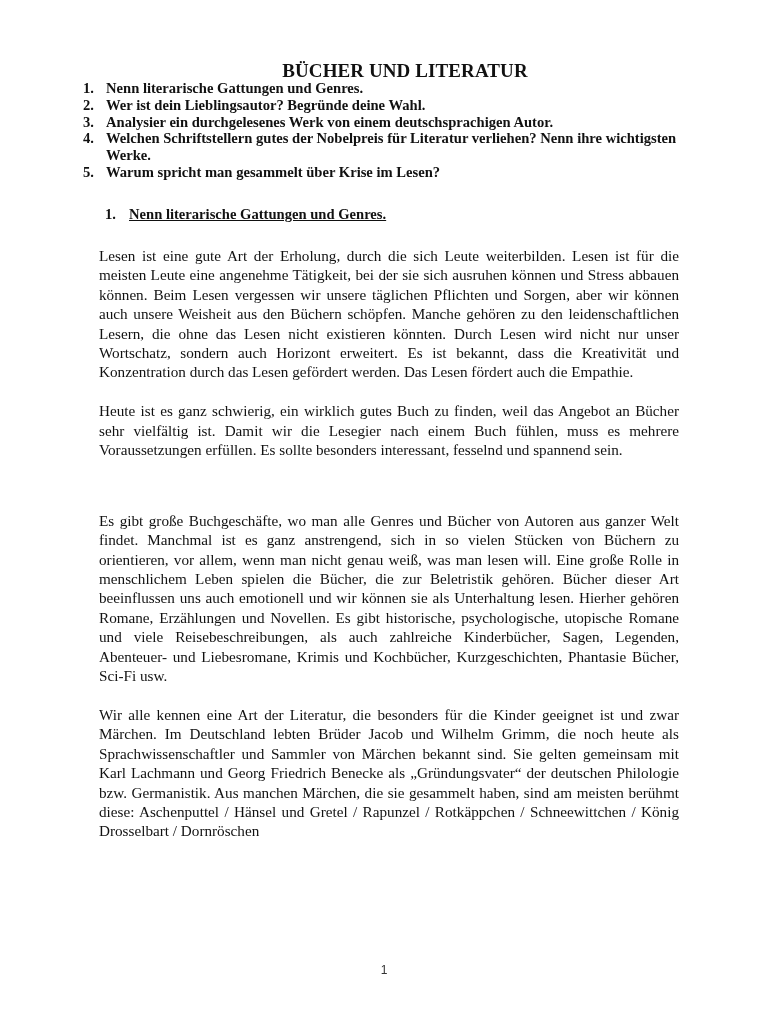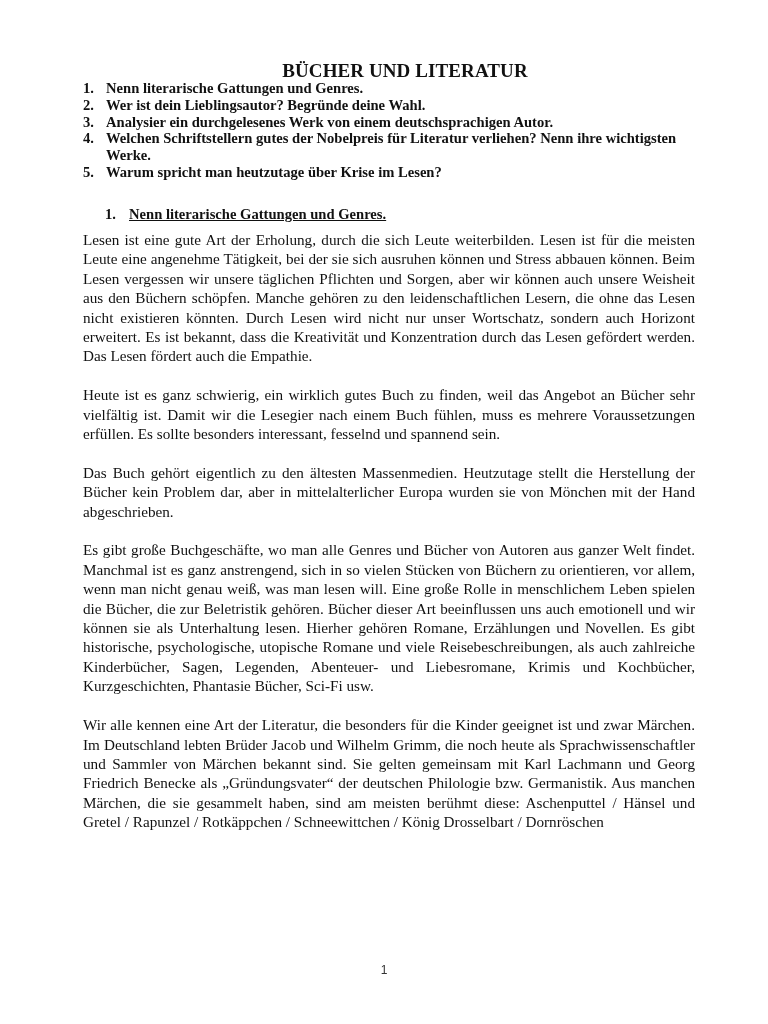--- a/index.html
+++ b/index.html
@@ -69,21 +69,21 @@
     .section-heading .txt {
       text-decoration: underline;
     }
     .body {
       position: absolute;
       left: 0;
       top: 230px;
       width: 612px;
     }
     .para {
-      margin: 0;
+      margin: 16px;
       font-size: 15.2px;
       line-height: 19.4px;
       text-align: justify;
       text-align-last: left;
     }
     .para + .para { margin-top: 19.4px; }
     .sub-heading {
       margin: 0;
       font-weight: bold;
       font-size: 15.2px;
@@ -120,33 +120,32 @@
     <li class="q-item">
       <span class="q-num">3.</span>
       <span class="q-text">Analysier ein durchgelesenes Werk von einem deutschsprachigen Autor.</span>
     </li>
     <li class="q-item">
       <span class="q-num">4.</span>
       <span class="q-text">Welchen Schriftstellern gutes der Nobelpreis für Literatur verliehen? Nenn ihre wichtigsten Werke.</span>
     </li>
     <li class="q-item">
       <span class="q-num">5.</span>
-      <span class="q-text">Warum spricht man heutzutage über Krise im Lesen?</span>
+      <span class="q-text">Warum spricht man gesammelt über Krise im Lesen?</span>
     </li>
   </ol>
 
   <h2 class="section-heading">
     <span class="num">1.</span>
     <span class="txt">Nenn literarische Gattungen und Genres.</span>
   </h2>
 
   <div class="body">
     <p class="para">Lesen ist eine gute Art der Erholung, durch die sich Leute weiterbilden. Lesen ist für die meisten Leute eine angenehme Tätigkeit, bei der sie sich ausruhen können und Stress abbauen können. Beim Lesen vergessen wir unsere täglichen Pflichten und Sorgen, aber wir können auch unsere Weisheit aus den Büchern schöpfen. Manche gehören zu den leidenschaftlichen Lesern, die ohne das Lesen nicht existieren könnten. Durch Lesen wird nicht nur unser Wortschatz, sondern auch Horizont erweitert. Es ist bekannt, dass die Kreativität und Konzentration durch das Lesen gefördert werden. Das Lesen fördert auch die Empathie.</p>
     <p class="para">Heute ist es ganz schwierig, ein wirklich gutes Buch zu finden, weil das Angebot an Bücher sehr vielfältig ist. Damit wir die Lesegier nach einem Buch fühlen, muss es mehrere Voraussetzungen erfüllen. Es sollte besonders interessant, fesselnd und spannend sein.</p>
-    <p class="para">Das Buch gehört eigentlich zu den ältesten Massenmedien. Heutzutage stellt die Herstellung der Bücher kein Problem dar, aber in mittelalterlicher Europa wurden sie von Mönchen mit der Hand abgeschrieben.</p>
 
     <div class="gap"></div>
 
     <p class="para">Es gibt große Buchgeschäfte, wo man alle Genres und Bücher von Autoren aus ganzer Welt findet. Manchmal ist es ganz anstrengend, sich in so vielen Stücken von Büchern zu orientieren, vor allem, wenn man nicht genau weiß, was man lesen will. Eine große Rolle in menschlichem Leben spielen die Bücher, die zur Beletristik gehören. Bücher dieser Art beeinflussen uns auch emotionell und wir können sie als Unterhaltung lesen. Hierher gehören Romane, Erzählungen und Novellen. Es gibt historische, psychologische, utopische Romane und viele Reisebeschreibungen, als auch zahlreiche Kinderbücher, Sagen, Legenden, Abenteuer- und Liebesromane, Krimis und Kochbücher, Kurzgeschichten, Phantasie Bücher, Sci-Fi usw.</p>
     <p class="para">Wir alle kennen eine Art der Literatur, die besonders für die Kinder geeignet ist und zwar Märchen. Im Deutschland lebten Brüder Jacob und Wilhelm Grimm, die noch heute als Sprachwissenschaftler und Sammler von Märchen bekannt sind. Sie gelten gemeinsam mit Karl Lachmann und Georg Friedrich Benecke als „Gründungsvater“ der deutschen Philologie bzw. Germanistik. Aus manchen Märchen, die sie gesammelt haben, sind am meisten berühmt diese: Aschenputtel / Hänsel und Gretel / Rapunzel / Rotkäppchen / Schneewittchen / König Drosselbart / Dornröschen</p>
 
   </div>
 </div>
 
 <div class="page-number">1</div>

